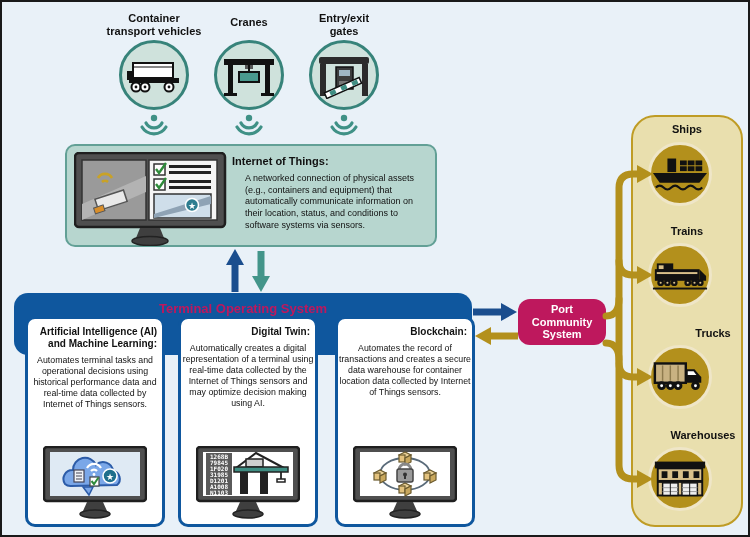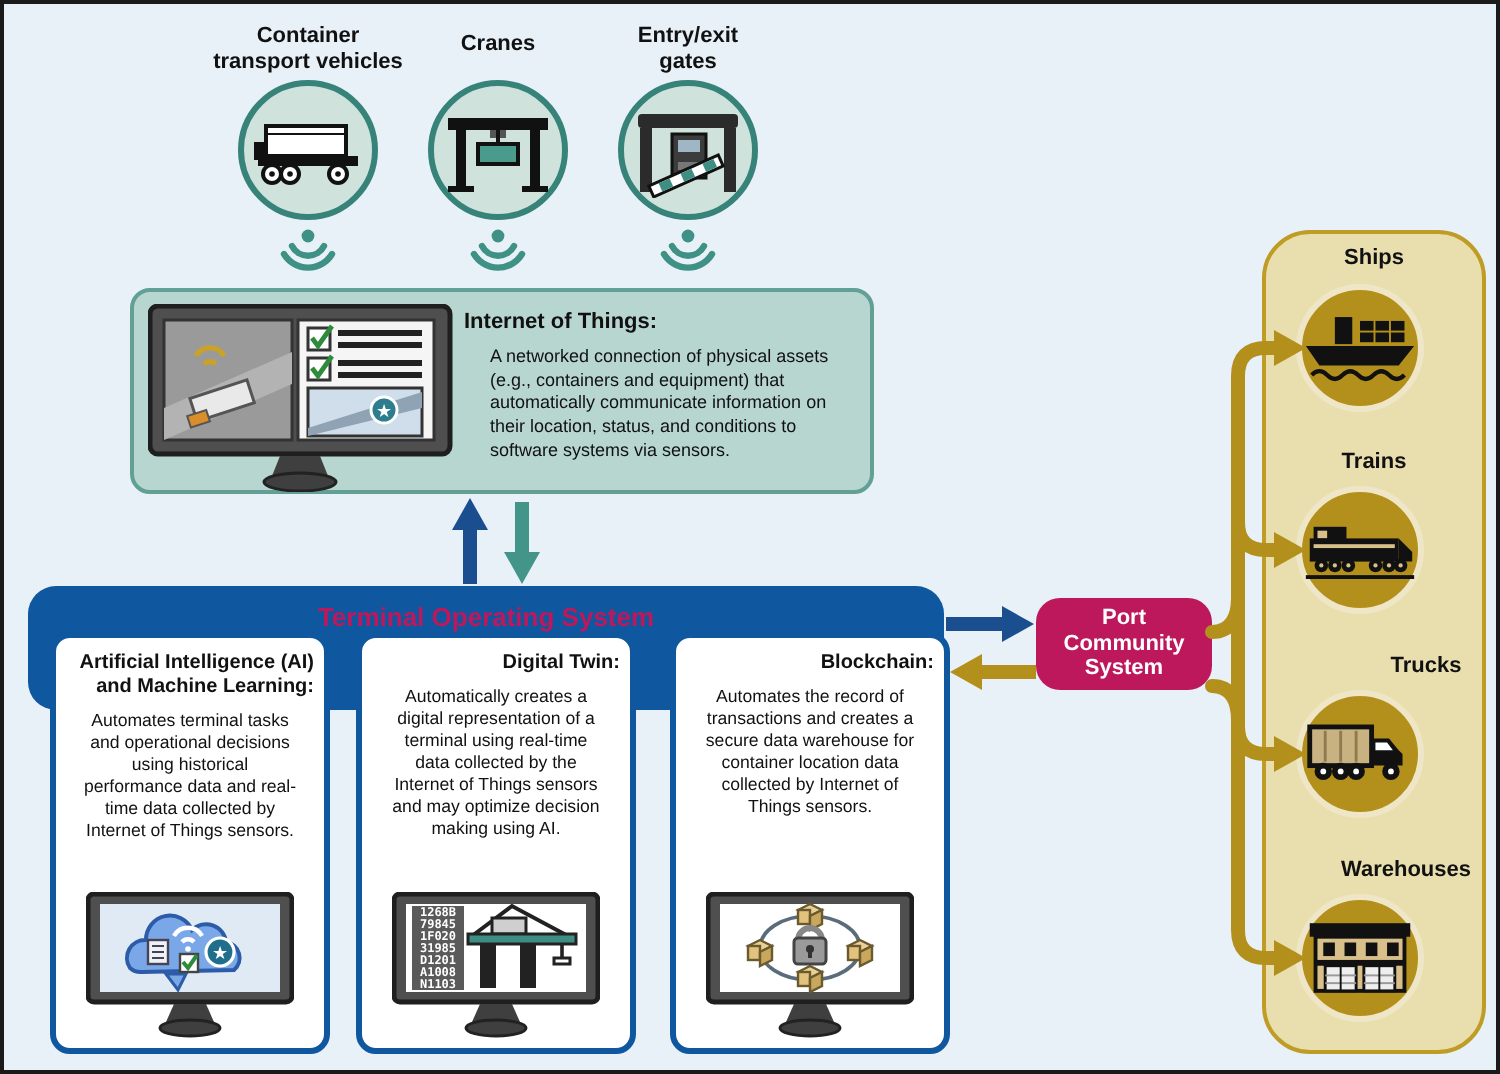--- a/index.html
+++ b/index.html
@@ -18,21 +18,21 @@
     background:#b7d6cf;border:2px solid #62a096;border-radius:10px;box-sizing:border-box;}
   .iot-title{position:absolute;left:230px;top:153px;font-size:11px;font-weight:bold;}
   .iot-body{position:absolute;left:243px;top:171px;width:184px;font-size:9px;line-height:1.3;}
   .tos-box{position:absolute;left:12px;top:291px;width:458px;height:62px;
     background:#0f579e;border-radius:14px;}
   .tos-title{position:absolute;left:12px;top:299px;width:458px;text-align:center;
     color:#be185d;font-weight:bold;font-size:13px;}
   .card{position:absolute;top:314px;width:140px;height:211px;background:#fff;
     border:3px solid #0f579e;border-radius:10px;box-sizing:border-box;}
   .card-title{margin-top:7px;text-align:right;font-weight:bold;font-size:10px;line-height:1.2;padding:0 5px;}
-  .card-body{text-align:center;font-size:8.8px;line-height:1.25;padding:5px 13px 0;}
+  .card-body{text-align:center;font-size:8.8px;line-height:1.25;padding:5px 0 0;}
   .mini-monitor{position:absolute;bottom:4px;left:50%;transform:translateX(-50%);width:104px;height:74px;}
   .screen-codes{position:absolute;left:10px;top:7px;width:26px;height:42px;
     background:#5a5a5a;color:#fff;font-family:"DejaVu Sans Mono",monospace;
     font-size:6px;font-weight:bold;line-height:1.0;text-align:center;padding-top:1px;box-sizing:border-box;}
   .pcs-box{position:absolute;left:516px;top:297px;width:88px;height:46px;
     background:#be185d;border-radius:12px;color:#fff;font-weight:bold;font-size:11px;
     line-height:1.15;text-align:center;display:flex;align-items:center;justify-content:center;}
   .stakeholder-panel{position:absolute;left:629px;top:113px;width:112px;height:412px;
     background:#e9dfae;border:2px solid #bf9c25;border-radius:24px;box-sizing:border-box;}
   .st-label{position:absolute;left:629px;width:112px;text-align:center;font-weight:bold;font-size:11px;}

